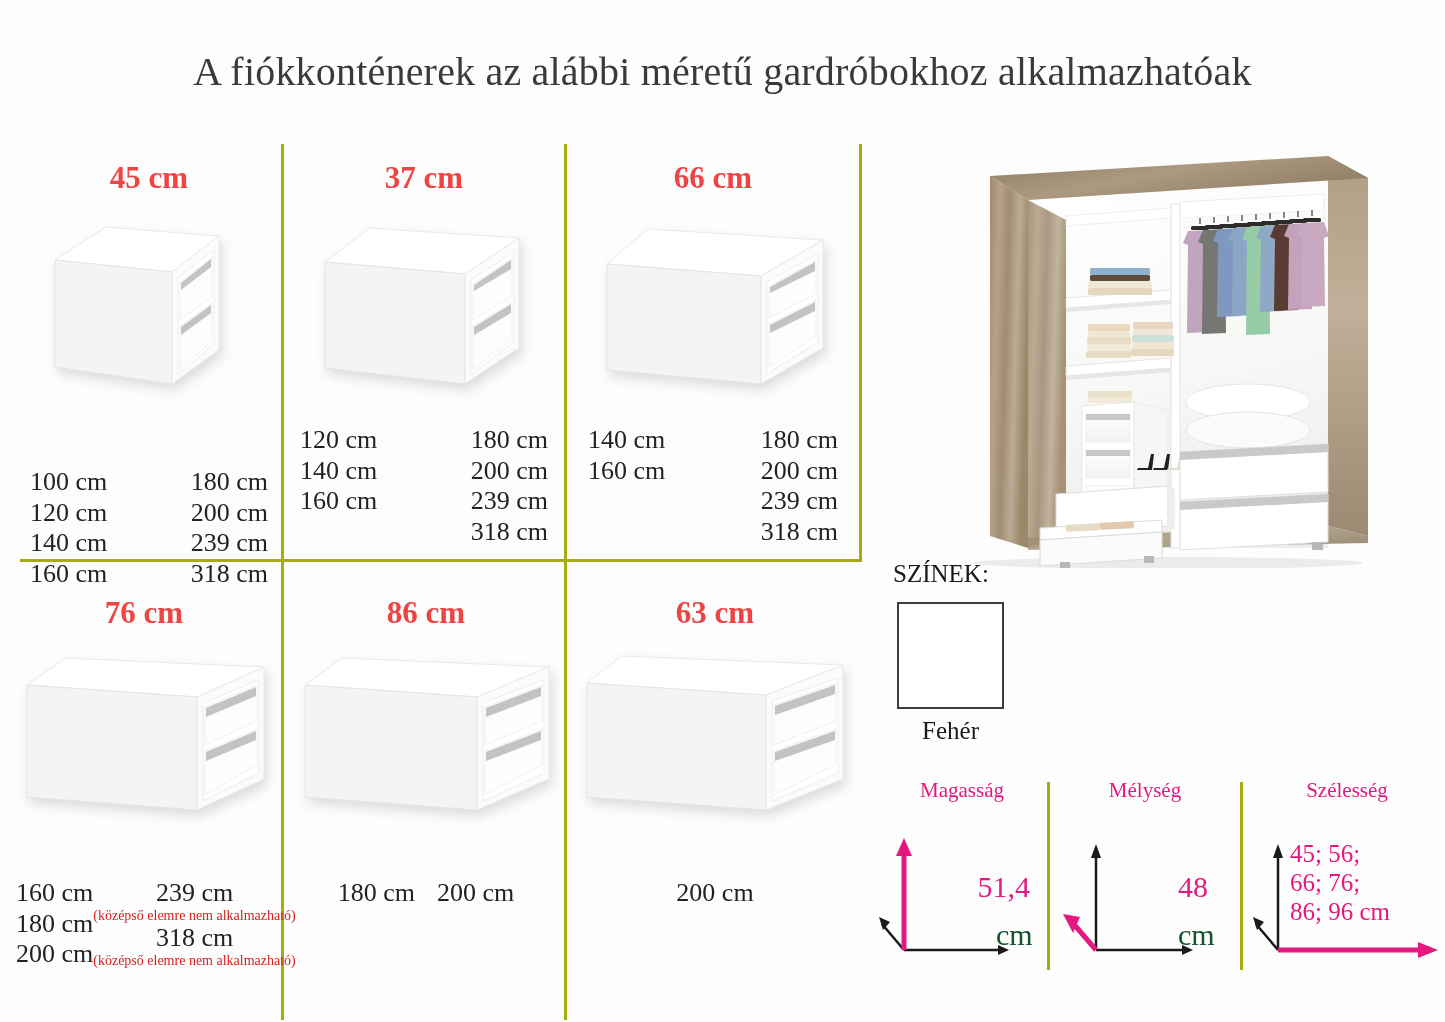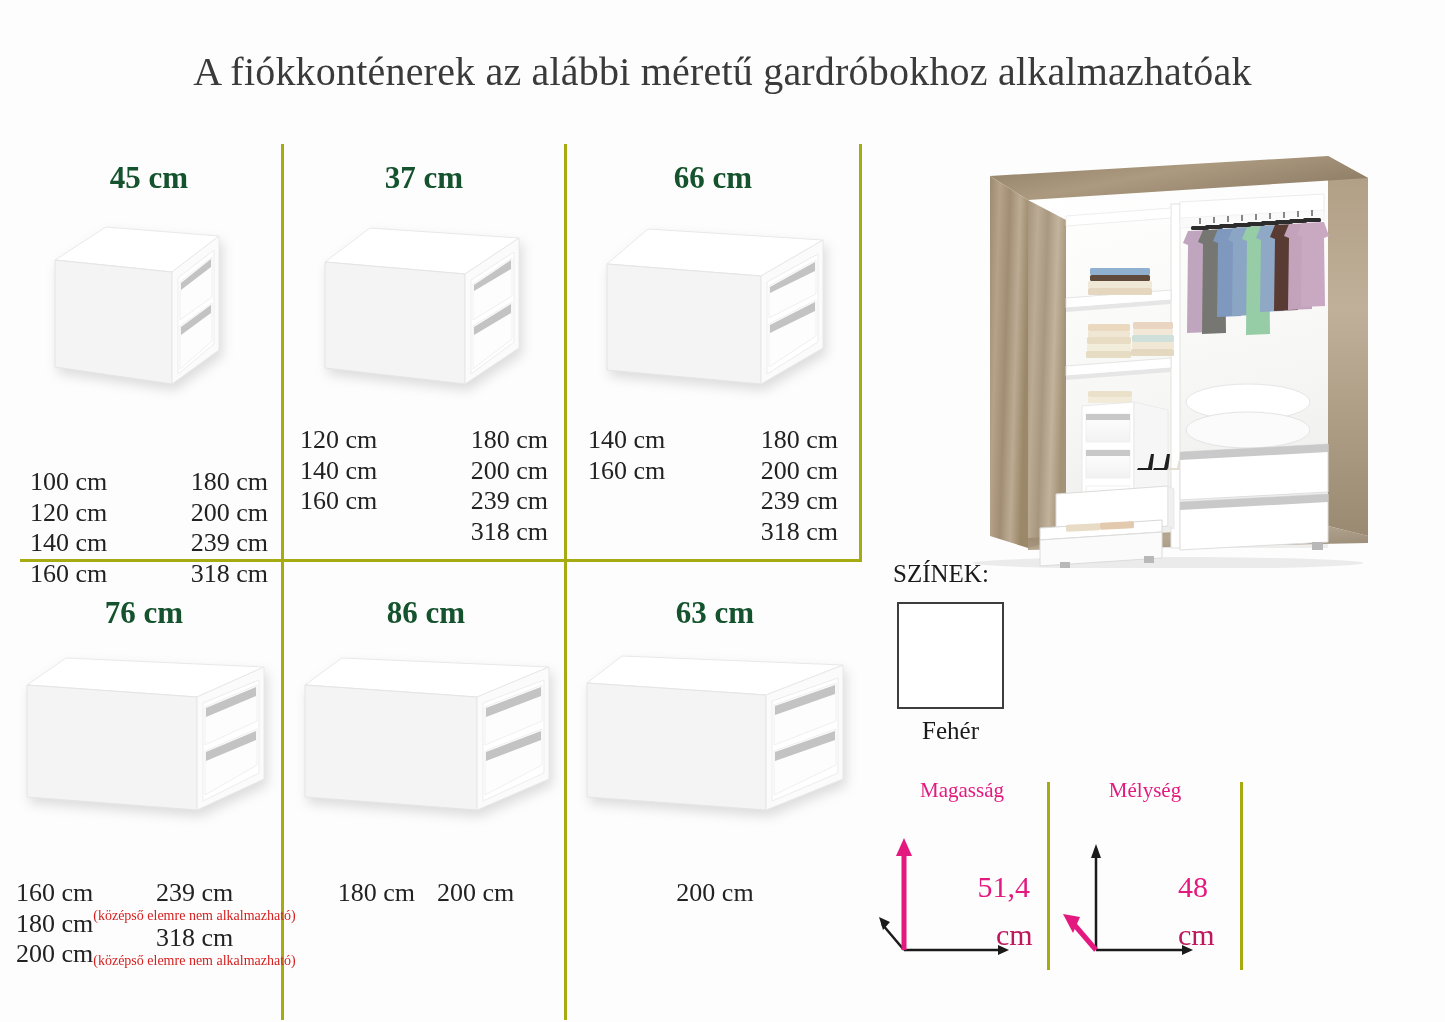--- a/index.html
+++ b/index.html
@@ -49,21 +49,21 @@
   .cell {
     position: absolute;
   }
   .cell-title {
     position: absolute;
     top: 0;
     width: 100%;
     text-align: center;
     font-size: 31px;
     font-weight: 700;
-    color: #14532d;
+    color: #ef4444;
     white-space: nowrap;
   }
 
   
   .unit {
     position: absolute;
     filter: drop-shadow(3px 6px 6px rgba(0,0,0,0.13));
   }
   .unit svg { display: block; }
 
@@ -142,21 +142,21 @@
     position: absolute;
     font-size: 30px;
     color: #e4197f;
     text-align: right;
     line-height: 1.02;
     white-space: nowrap;
   }
   .spec-unit {
     position: absolute;
     font-size: 30px;
-    color: #be185d;
+    color: #14532d;
     white-space: nowrap;
   }
   .spec-list {
     position: absolute;
     font-size: 25px;
     color: #e4197f;
     line-height: 1.15;
     white-space: nowrap;
   }
 </style>
@@ -552,14 +552,35 @@
         <polygon points="122,127 133,132 122,137" fill="#1a1a1a"></polygon>
 
         <line x1="36" y1="132" x2="12" y2="104" stroke="#e4197f" stroke-width="5"></line>
         <polygon points="3,96 20,99 13,115" fill="#e4197f"></polygon>
       </svg>
     </div>
     <div class="spec-value" style="left:0px; top:94px; width:148px;">48</div>
     <div class="spec-unit" style="left:118px; top:140px;">cm</div>
   </div>
 
+  <div class="spec" style="left:1252px; width:190px;">
+    <div class="spec-title">Szélesség</div>
+    <div class="spec-axes">
+      <svg width="190" height="150" viewBox="0 0 190 150">
+
+        <line x1="26" y1="132" x2="26" y2="38" stroke="#1a1a1a" stroke-width="2.5"></line>
+        <polygon points="21,40 26,26 31,40" fill="#1a1a1a"></polygon>
+
+        <line x1="26" y1="132" x2="4" y2="106" stroke="#1a1a1a" stroke-width="2.5"></line>
+        <polygon points="1,99 12,104 5,112" fill="#1a1a1a"></polygon>
+
+        <line x1="26" y1="132" x2="168" y2="132" stroke="#e4197f" stroke-width="5"></line>
+        <polygon points="166,124 186,132 166,140" fill="#e4197f"></polygon>
+      </svg>
+    </div>
+    <div class="spec-list" style="left:38px; top:62px;">
+      <div>45; 56;</div>
+      <div>66; 76;</div>
+      <div>86; 96 cm</div>
+    </div>
+  </div>
 
 </div>
 
 </body></html>

